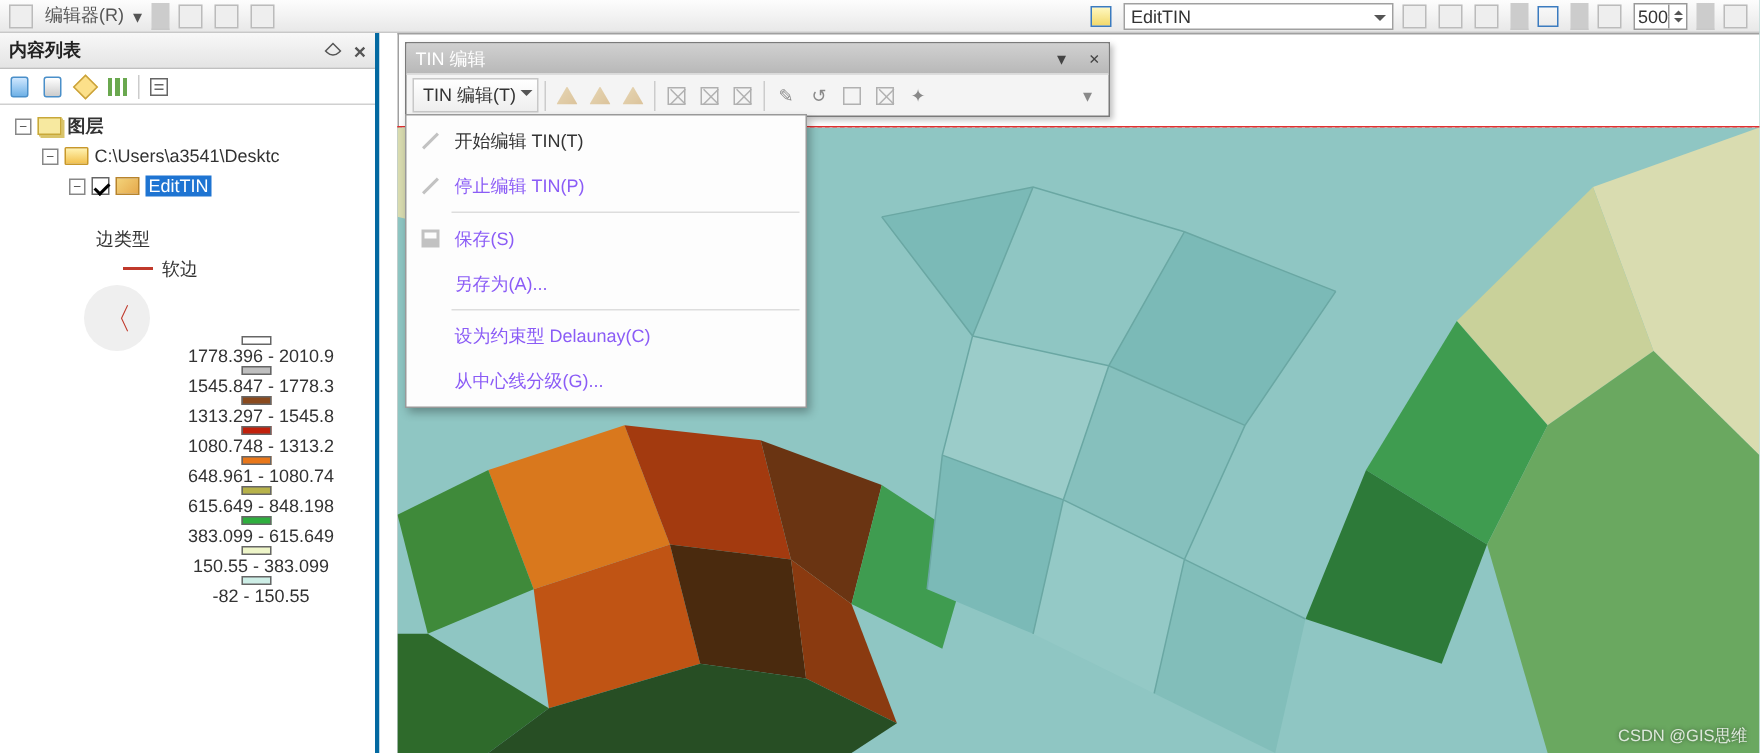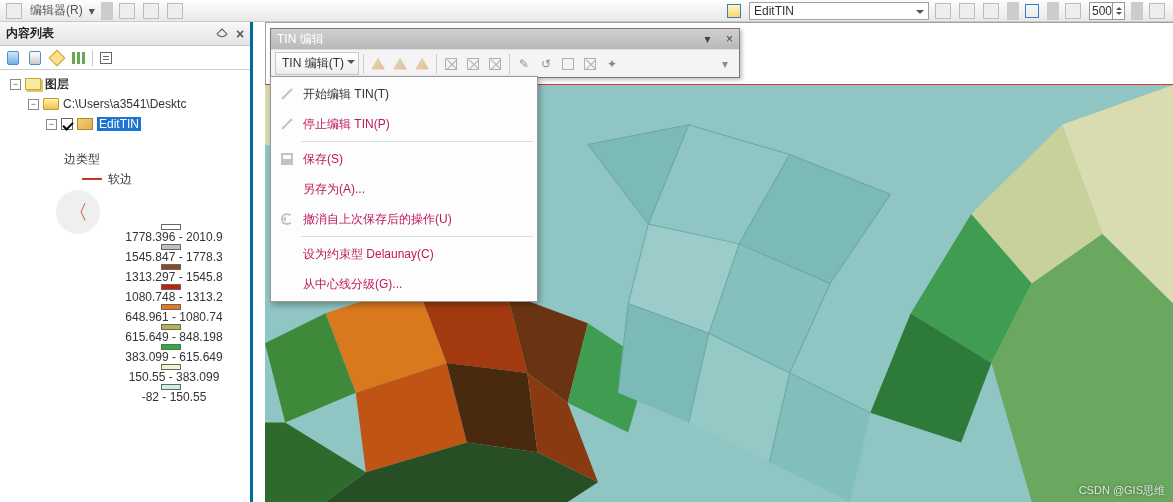--- a/index.html
+++ b/index.html
@@ -76,21 +76,21 @@
   .tri{width:14px;height:12px;background:linear-gradient(135deg,#dcbf82,#c89b52);clip-path:polygon(50% 0,100% 100%,0 100%);}
   .box{width:12px;height:12px;border:1px solid #7a7a7a;}
   .box.x::before,.box.x::after{content:"";position:absolute;width:14px;height:1px;background:#7a7a7a;}
   .box.x{position:relative;}
   .box.x::before{transform:rotate(45deg);top:5px;left:-1px;}
   .box.x::after{transform:rotate(-45deg);top:5px;left:-1px;}
   .ftsep{width:1px;height:20px;background:#ccc;margin:0 2px;}
 
   
   .dd{position:absolute;left:270px;top:76px;width:268px;background:#fdfdfd;border:1px solid #999;box-shadow:2px 3px 6px rgba(0,0,0,.3);z-index:30;padding:2px;}
-  .dd-row{height:30px;display:flex;align-items:center;padding-left:30px;color:#be185d;position:relative;}
+  .dd-row{height:30px;display:flex;align-items:center;padding-left:30px;color:#8b5cf6;position:relative;}
   .dd-row.en{color:#333;}
   .dd-ico{position:absolute;left:4px;width:20px;height:20px;display:flex;align-items:center;justify-content:center;opacity:.5;}
   .dd-sep{height:1px;background:#ddd;margin:2px 2px 2px 28px;}
   .pencil{width:14px;height:2px;background:#888;transform:rotate(-45deg);}
   .floppy{width:12px;height:12px;background:#888;position:relative;}
   .floppy::after{content:"";position:absolute;left:2px;top:2px;width:8px;height:4px;background:#fdfdfd;}
   .undo{width:12px;height:12px;border:2px solid #888;border-right-color:transparent;border-radius:50%;position:relative;}
   .undo::after{content:"";position:absolute;left:-3px;top:1px;border:3px solid transparent;border-right-color:#888;}
 
   .watermark{position:absolute;right:8px;bottom:4px;color:rgba(255,255,255,.8);font-size:11px;text-shadow:0 0 3px rgba(0,0,0,.5);z-index:40;}
@@ -325,26 +325,20 @@
     <div class="dd-row">
       <span class="dd-ico">
         <span class="floppy"></span>
       </span>
       <span>保存(S)</span>
     </div>
     <div class="dd-row">
       <span class="dd-ico"></span>
       <span>另存为(A)...</span>
     </div>
-    <div class="dd-row">
-      <span class="dd-ico">
-        <span class="undo"></span>
-      </span>
-      <span>撤消自上次保存后的操作(U)</span>
-    </div>
     <div class="dd-sep"></div>
     <div class="dd-row">
       <span class="dd-ico"></span>
       <span>设为约束型 Delaunay(C)</span>
     </div>
     <div class="dd-row">
       <span class="dd-ico"></span>
       <span>从中心线分级(G)...</span>
     </div>
   </div>

